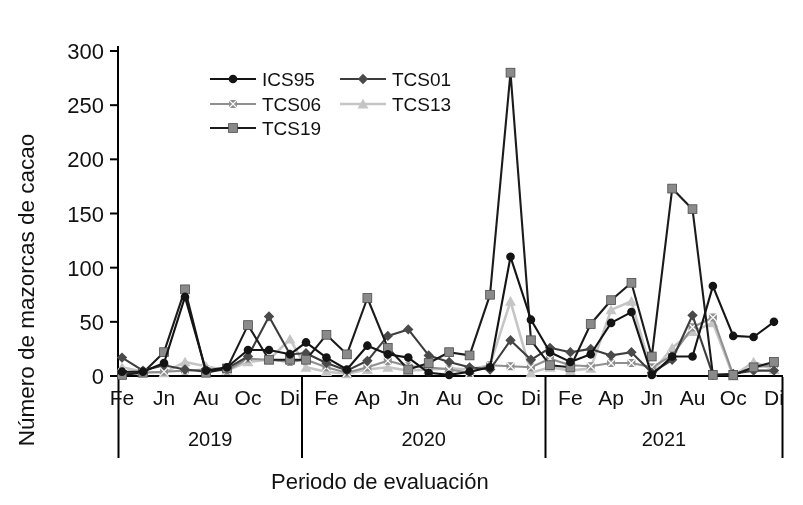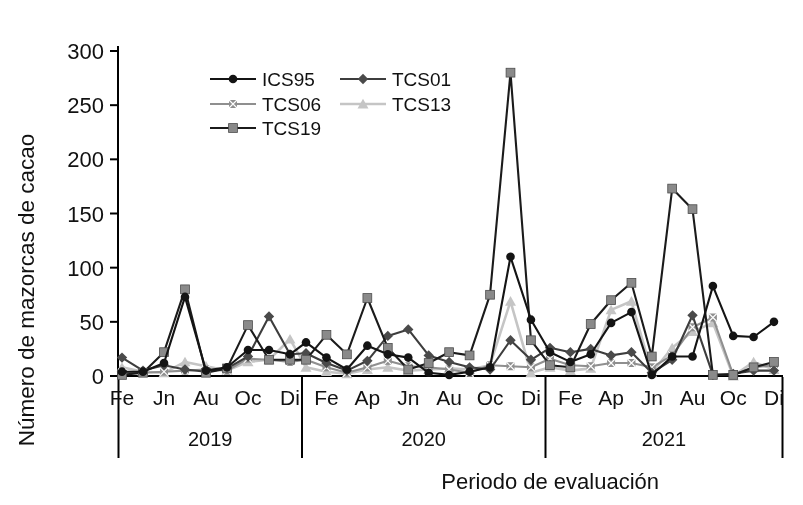--- a/index.html
+++ b/index.html
@@ -6,22 +6,22 @@
   .figure{
     position:relative;width:803px;height:505px;background:#ffffff;
     font-family:"Liberation Sans", sans-serif;color:#111;overflow:hidden;
   }
   .y-title{
     position:absolute;left:-163px;top:275px;width:380px;height:30px;
     line-height:30px;text-align:center;font-size:22.5px;
     transform:rotate(-90deg);white-space:nowrap;
   }
   .x-title{
-    position:absolute;left:255px;top:468px;width:404px;height:28px;
-    line-height:28px;text-align:right;font-size:22px;white-space:nowrap;
+    position:absolute;left:271px;top:468px;width:404px;height:28px;
+    line-height:28px;text-align:left;font-size:22px;white-space:nowrap;
   }
   svg text{font-family:"Liberation Sans", sans-serif;fill:#111;}
   svg .tick{font-size:22px;}
   svg .mon{font-size:21px;}
   svg .year{font-size:20px;}
   svg .leg{font-size:19px;}
 </style>
 </head>
 <body>
 

